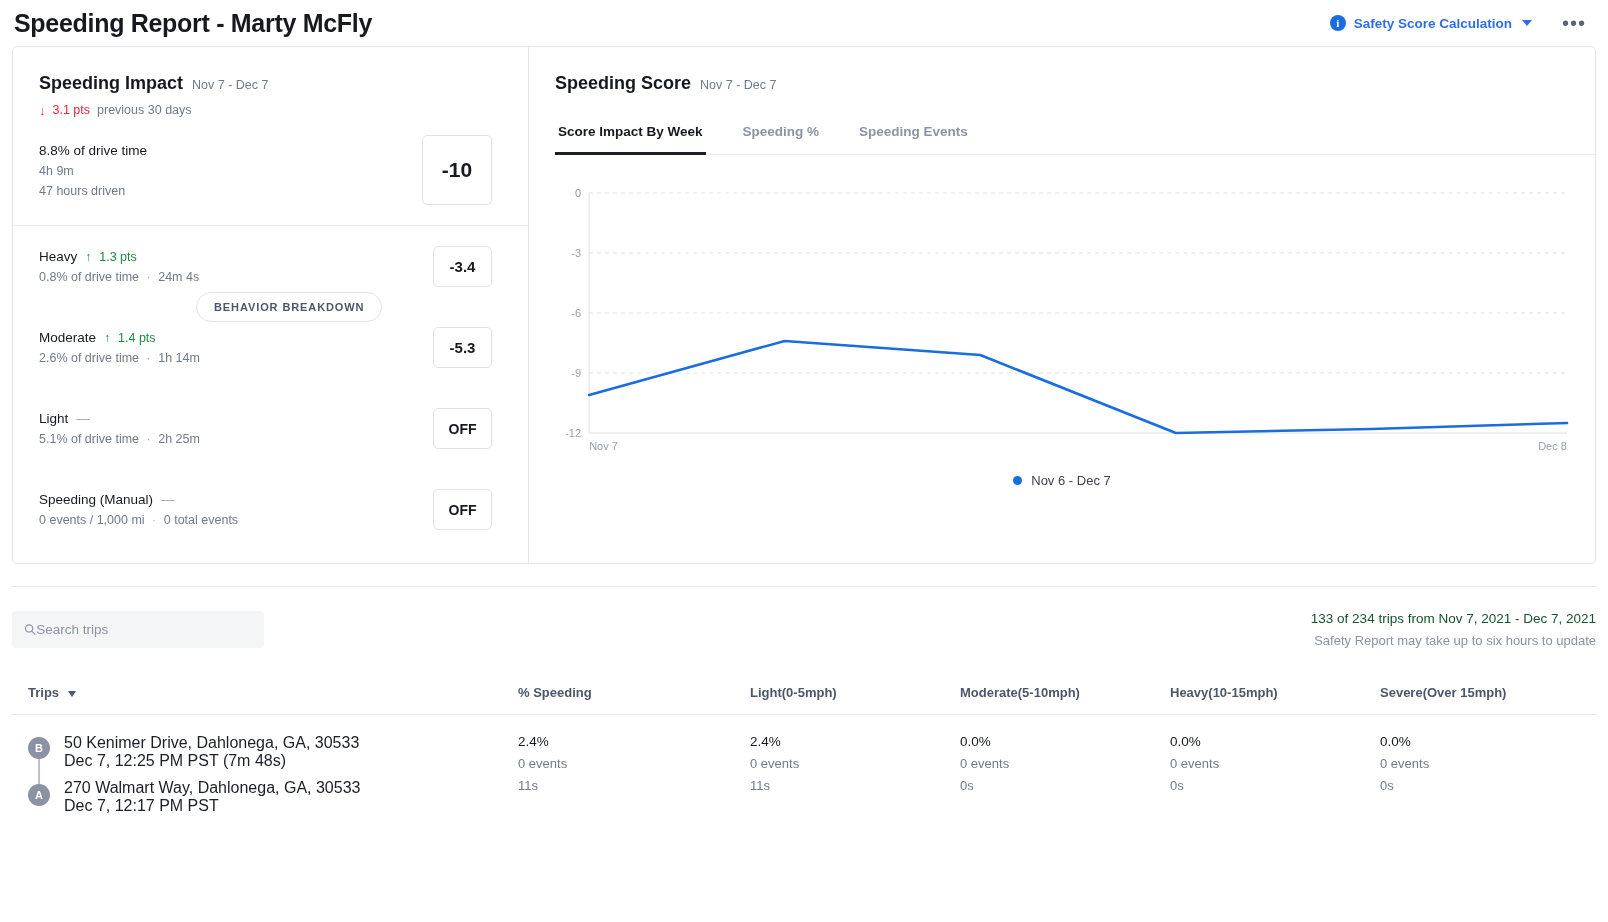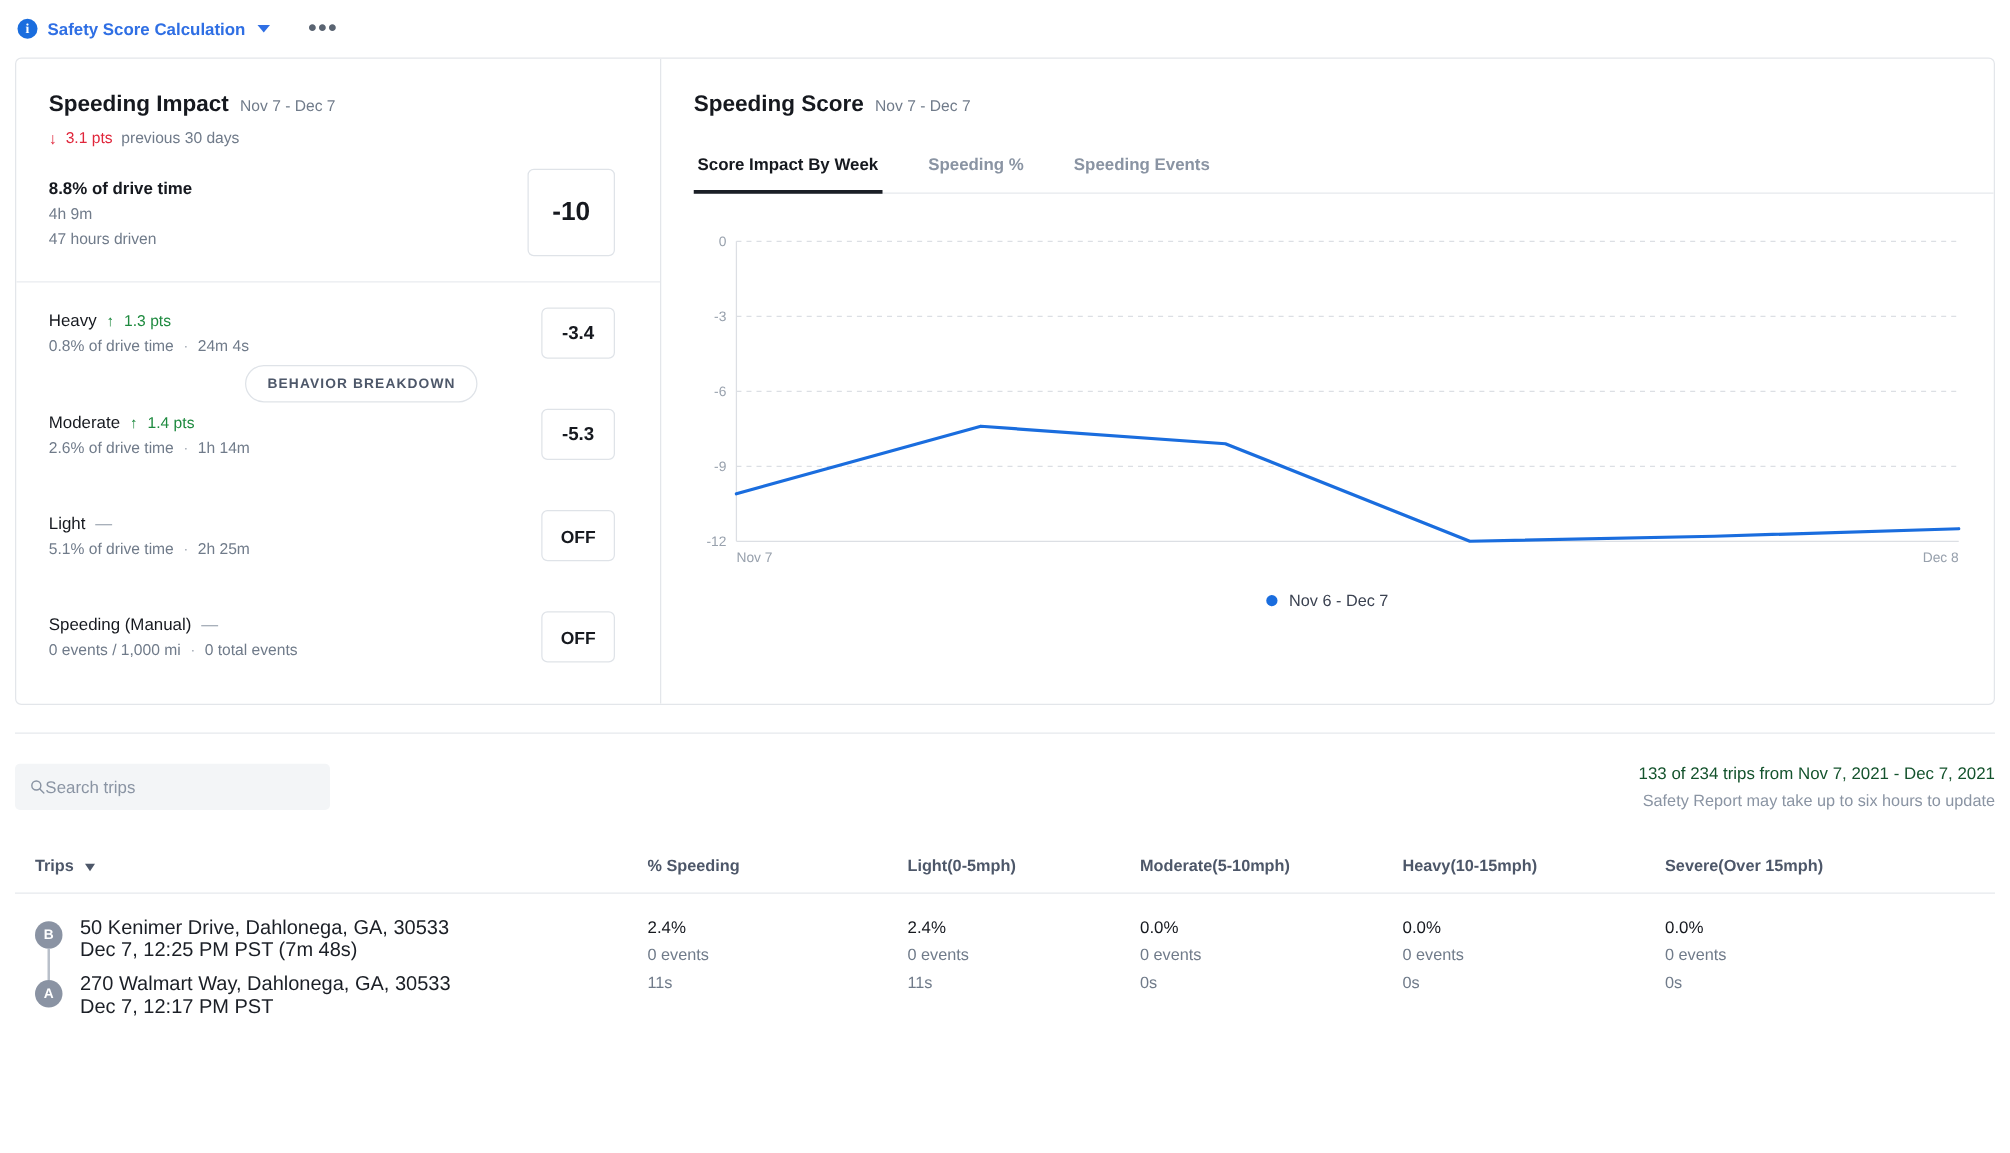--- a/index.html
+++ b/index.html
@@ -76,21 +76,21 @@
   }
   .arrow-dn { color: #e0263b; font-size: 13px; line-height: 1; }
   .delta-neg { color: #e0263b; }
   .delta-label { color: #707b8a; }
 
   .impact-main {
     display: flex; align-items: center; justify-content: space-between;
     padding: 18px 36px 20px 26px;
     border-bottom: 1px solid #e9ecef;
   }
-  .impact-main .txt .l1 { font-size: 13.5px; font-weight: bold; color: #16191f; }
+  .impact-main .txt .l1 { font-size: 13.5px; font-weight: normal; color: #16191f; }
   .impact-main .txt .l2,
   .impact-main .txt .l3 { font-size: 12.5px; color: #707b8a; margin-top: 6px; }
   .score-box {
     border: 1px solid #dfe3e8; border-radius: 5px;
     min-width: 70px; height: 70px;
     display: flex; align-items: center; justify-content: center;
     font-size: 21px; font-weight: bold; color: #16191f;
   }
 
   .breakdown-pill {
@@ -182,21 +182,21 @@
     display: flex; align-items: center;
     border-bottom: 1px solid #e6e9ed;
     padding-bottom: 14px;
   }
   .t-head .th {
     font-size: 13px; font-weight: bold; color: #4d5769;
   }
   .t-row { display: flex; padding-top: 19px; }
   .col-trips { width: 506px; padding-left: 16px; }
   .col-pct   { width: 208px; }
-  .col-light { width: 186px; }
+  .col-light { width: 210px; margin-left: 24px; }
   .col-mod   { width: 210px; }
   .col-heavy { width: 210px; }
   .col-sev   { flex: 1; }
 
   .sort-caret {
     display: inline-block; margin-left: 5px;
     width: 0; height: 0;
     border-left: 4.5px solid transparent;
     border-right: 4.5px solid transparent;
     border-top: 6px solid #4d5769;
@@ -219,20 +219,21 @@
 
   .cell .v1 { font-size: 13.5px; color: #16191f; }
   .cell .v2, .cell .v3 { font-size: 13px; color: #707b8a; margin-top: 7px; }
 </style>
 </head>
 <body>
 
 <div class="page">
 
   <div class="topbar">
+    <div class="page-title">Speeding Report - Marty McFly</div>
     <div class="topbar-right">
       <div class="ssc-link">
         <span class="info-badge">i</span>
         <span>Safety Score Calculation</span>
         <span class="caret-down"></span>
       </div>
       <div class="kebab">•••</div>
     </div>
   </div>
 

